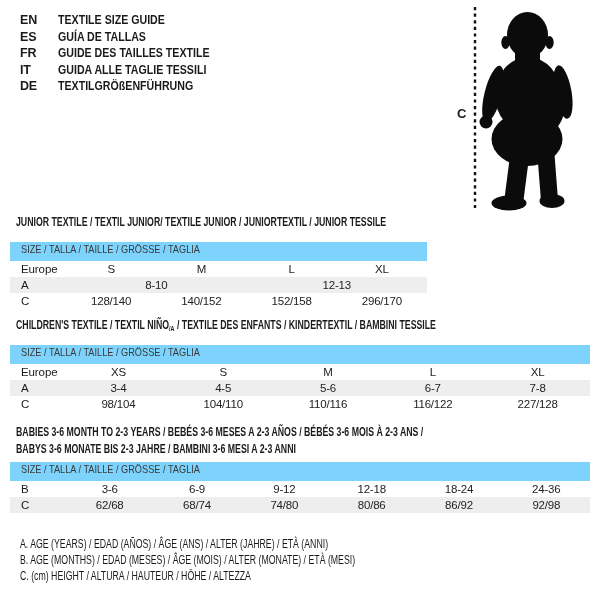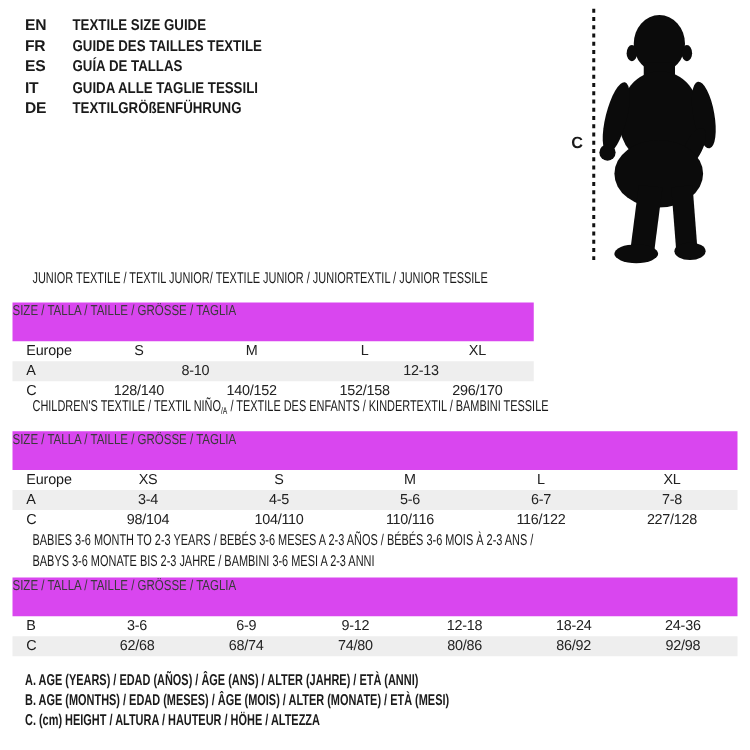--- a/index.html
+++ b/index.html
@@ -14,55 +14,55 @@
   .lang-block { left:20px; top:13px; }
   .lang-row { display:flex; height:16.5px; }
   .lang-code { width:38px; font-weight:bold; font-size:12.5px; letter-spacing:-0.2px; }
   .lang-title { font-weight:bold; font-size:12.5px; display:inline-block;
                 transform:scaleX(0.85); transform-origin:0 50%; white-space:nowrap; }
 
   
   .cond { display:inline-block; transform:scaleX(0.70); transform-origin:0 50%; white-space:nowrap; }
   .cond80 { display:inline-block; transform:scaleX(0.80); transform-origin:0 50%; white-space:nowrap; }
 
-  .section-heading { position:absolute; left:26px; font-weight:normal; font-size:12.5px;
+  .section-heading { position:absolute; left:16px; font-weight:bold; font-size:12.5px;
                      line-height:16.5px; white-space:nowrap; }
   .sub { font-size:0.62em; vertical-align:-0.25em; }
 
   
   .size-table { position:absolute; font-size:11.5px; }
-  .bar { height:31px; line-height:15px; background:#d946ef; color:#3a3a3a; }
+  .bar { height:19px; line-height:15px; background:#7dd3fc; color:#3a3a3a; padding-left:11px; }
   .trow { display:flex; height:16px; line-height:16.5px; }
   .trow.alt { background:#eeeeee; }
   .lbl { width:56px; padding-left:11px; box-sizing:border-box; letter-spacing:-0.1px; }
   .cell { flex:1; text-align:center; letter-spacing:-0.2px; color:#222; }
 
   
-  .footnotes { position:absolute; left:20px; top:536px; font-weight:bold;
+  .footnotes { position:absolute; left:20px; top:536px; font-weight:normal;
                font-size:12.5px; line-height:16.2px; }
 
   
   .figure-wrap { position:absolute; left:455px; top:2px; width:145px; height:210px; }
   .height-label { position:absolute; left:457px; top:106px; font-weight:bold; font-size:13px; }
 </style>
 </head>
 <body>
 
 <div class="abs lang-block">
   <div class="lang-row">
     <span class="lang-code">EN</span>
     <span class="lang-title">TEXTILE SIZE GUIDE</span>
   </div>
   <div class="lang-row">
+    <span class="lang-code">ES</span>
+    <span class="lang-title">GUÍA DE TALLAS</span>
+  </div>
+  <div class="lang-row">
     <span class="lang-code">FR</span>
     <span class="lang-title">GUIDE DES TAILLES TEXTILE</span>
-  </div>
-  <div class="lang-row">
-    <span class="lang-code">ES</span>
-    <span class="lang-title">GUÍA DE TALLAS</span>
   </div>
   <div class="lang-row">
     <span class="lang-code">IT</span>
     <span class="lang-title">GUIDA ALLE TAGLIE TESSILI</span>
   </div>
   <div class="lang-row">
     <span class="lang-code">DE</span>
     <span class="lang-title">TEXTILGRÖßENFÜHRUNG</span>
   </div>
 </div>

